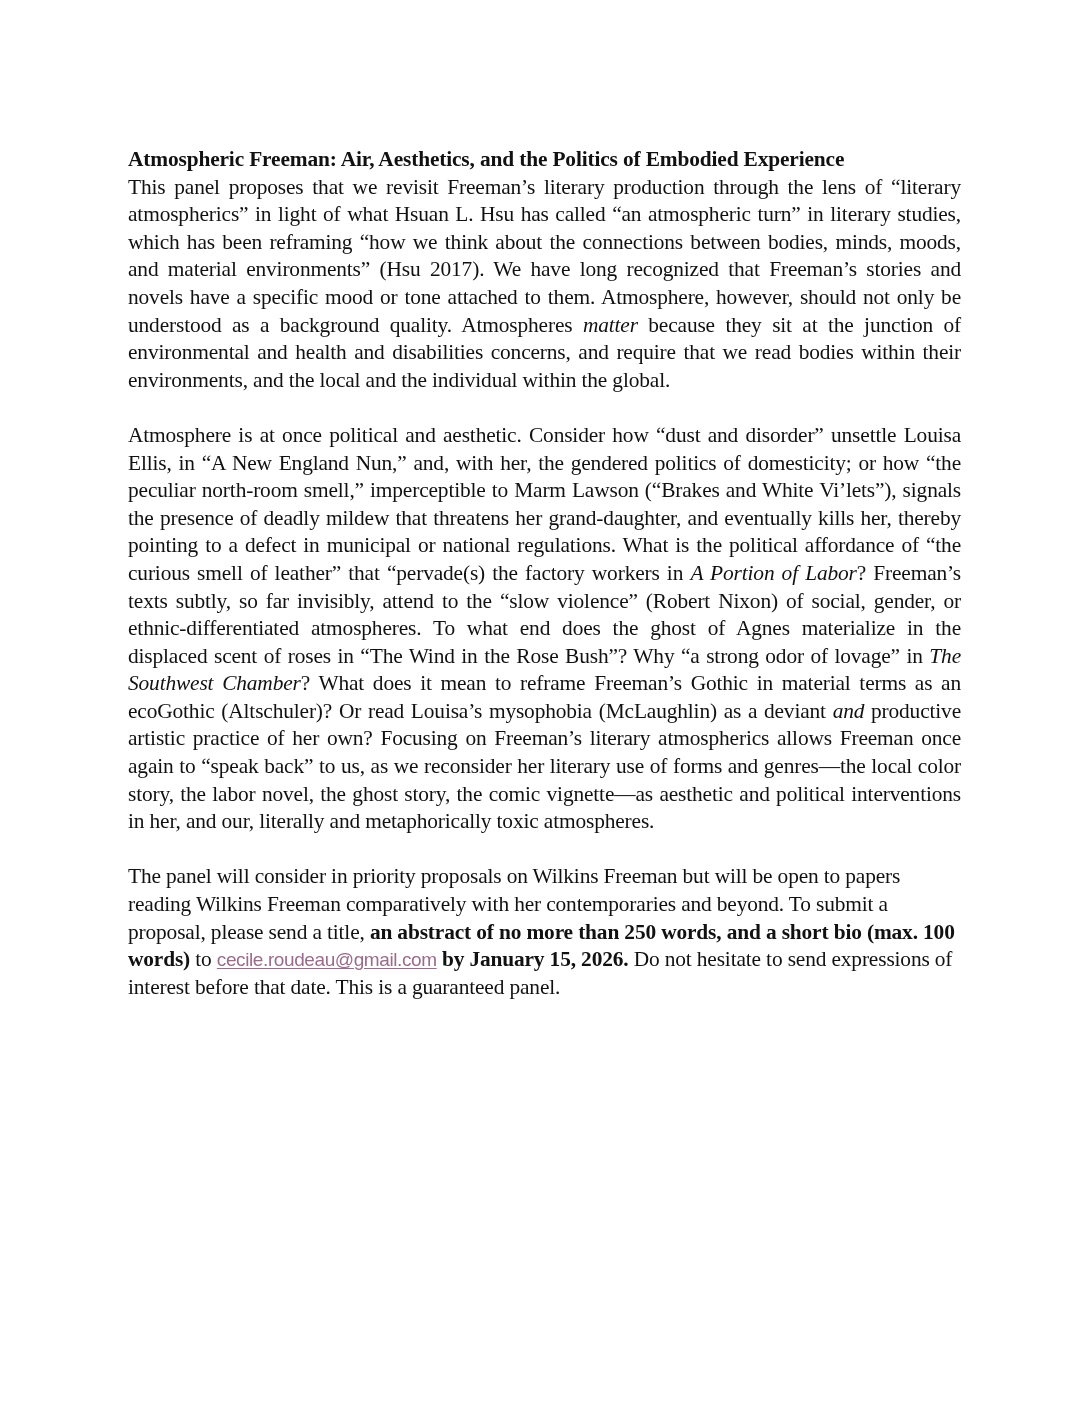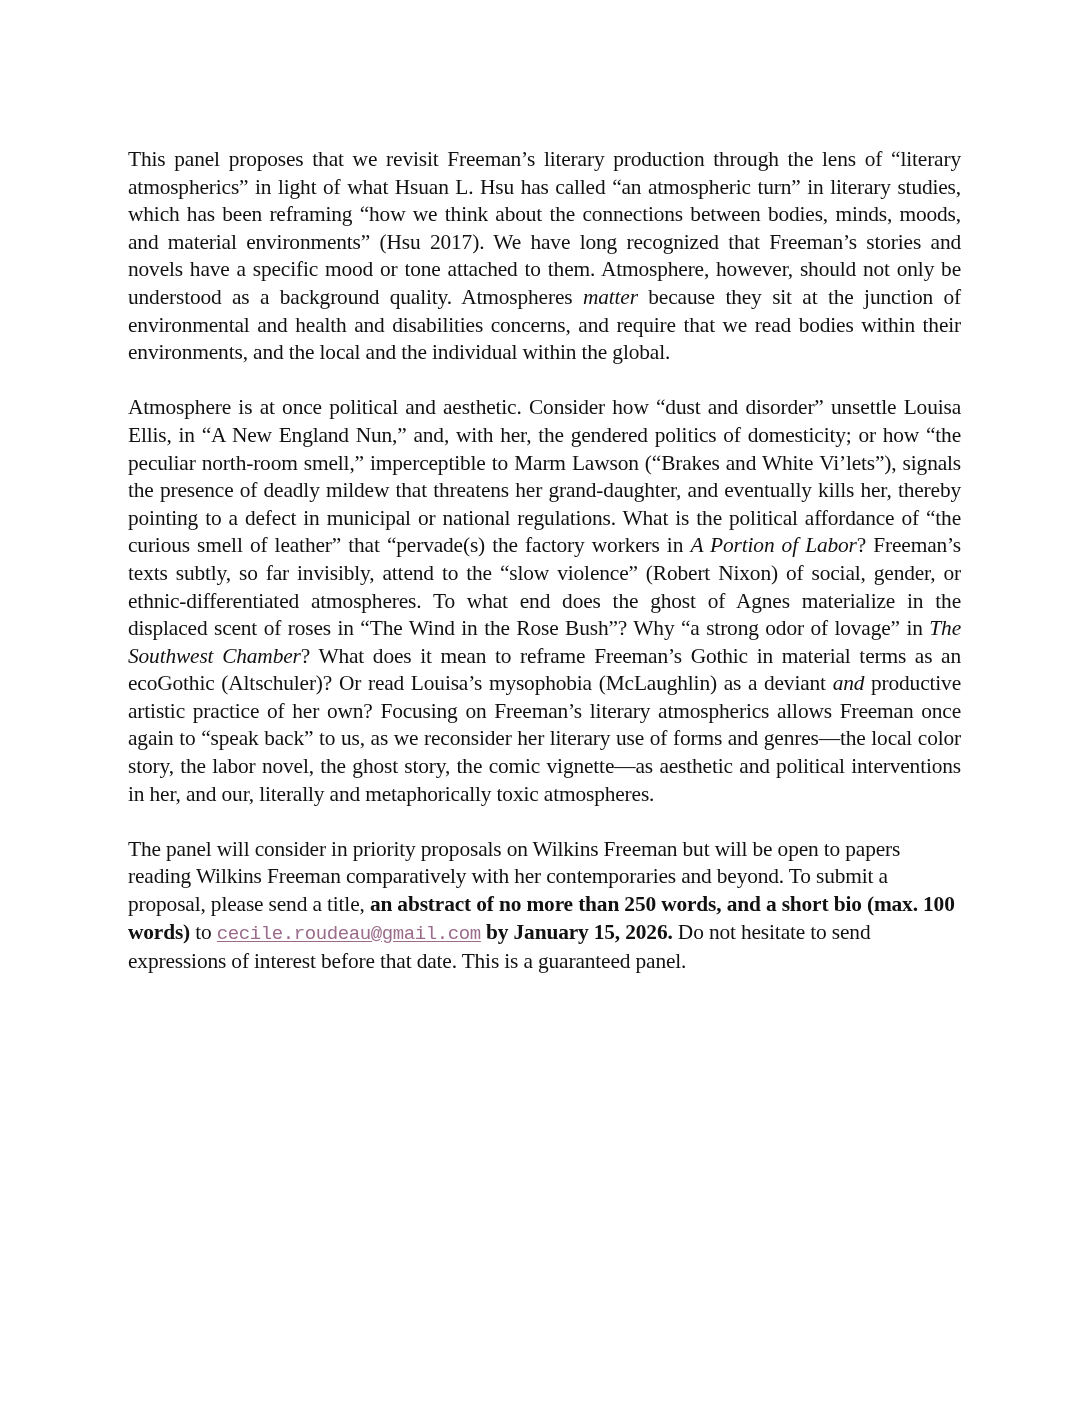--- a/index.html
+++ b/index.html
@@ -6,28 +6,29 @@
     body { width: 1088px; height: 1408px; position: relative; overflow: hidden; }
     .page {
       position: absolute; left: 128px; top: 146px; width: 833px;
       font-family: "Liberation Serif", serif; font-size: 21.4px; line-height: 27.6px;
       color: #111111; letter-spacing: -0.15px;
     }
     .title { font-weight: bold; margin: 0; white-space: nowrap; }
     p { margin: 0; text-align: justify; }
     .gap { height: 27.6px; }
     .p-last { text-align: left; }
-    .email { font-family: Liberation Mono, monospace; font-size: 19px; color: #9a6b8a; text-decoration: underline; text-underline-offset: 2px; letter-spacing: -0.4px; }
+    .email { font-family: Liberation Sans, sans-serif; font-size: 19px; color: #9a6b8a; text-decoration: underline; text-underline-offset: 2px; letter-spacing: -0.4px; }
     i { }
     b { font-weight: bold; }
   </style>
 </head>
 <body>
 
 <div class="page">
+  <div class="title">Atmospheric Freeman: Air, Aesthetics, and the Politics of Embodied Experience</div>
 
   <p><span>This panel proposes that we revisit Freeman’s literary production through the lens of “literary atmospherics” in light of what Hsuan L. Hsu has called “an atmospheric turn” in literary studies, which has been reframing “how we think about the connections between bodies, minds, moods, and material environments” (Hsu 2017). We have long recognized that Freeman’s stories and novels have a specific mood or tone attached to them. Atmosphere, however, should not only be understood as a background quality. Atmospheres </span><i>matter</i><span> because they sit at the junction of environmental and health and disabilities concerns, and require that we read bodies within their environments, and the local and the individual within the global.</span></p>
 
   <div class="gap"></div>
 
   <p><span>Atmosphere is at once political and aesthetic. Consider how “dust and disorder” unsettle Louisa Ellis, in “A New England Nun,” and, with her, the gendered politics of domesticity; or how “the peculiar north-room smell,” imperceptible to Marm Lawson (“Brakes and White Vi’lets”), signals the presence of deadly mildew that threatens her grand-daughter, and eventually kills her, thereby pointing to a defect in municipal or national regulations. What is the political affordance of “the curious smell of leather” that “pervade(s) the factory workers in </span><i>A Portion of Labor</i><span>? Freeman’s texts subtly, so far invisibly, attend to the “slow violence” (Robert Nixon) of social, gender, or ethnic-differentiated atmospheres. To what end does the ghost of Agnes materialize in the displaced scent of roses in “The Wind in the Rose Bush”? Why “a strong odor of lovage” in </span><i>The Southwest Chamber</i><span>? What does it mean to reframe Freeman’s Gothic in material terms as an ecoGothic (Altschuler)? Or read Louisa’s mysophobia (McLaughlin) as a deviant </span><i>and</i><span> productive artistic practice of her own? Focusing on Freeman’s literary atmospherics allows Freeman once again to “speak back” to us, as we reconsider her literary use of forms and genres—the local color story, the labor novel, the ghost story, the comic vignette—as aesthetic and political interventions in her, and our, literally and metaphorically toxic atmospheres.</span></p>
 
   <div class="gap"></div>
 
   <p class="p-last"><span>The panel will consider in priority proposals on Wilkins Freeman but will be open to papers reading Wilkins Freeman comparatively with her contemporaries and beyond. To submit a proposal, please send a title, </span><b>an abstract of no more than 250 words, and a short bio (max. 100 words)</b><span> to </span><a class="email">cecile.roudeau@gmail.com</a><span> </span><b>by January 15, 2026.</b><span> Do not hesitate to send expressions of interest before that date. This is a guaranteed panel.</span></p>

